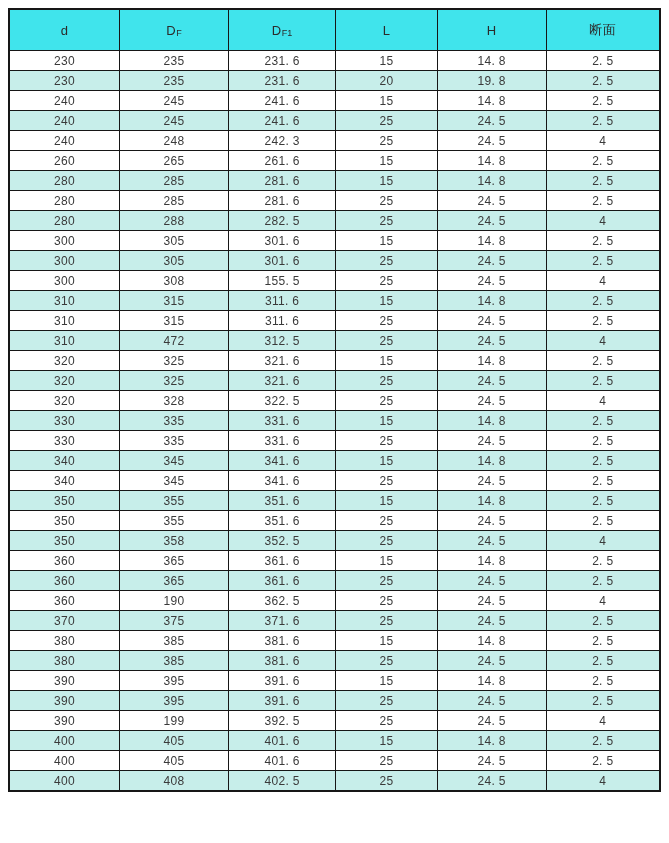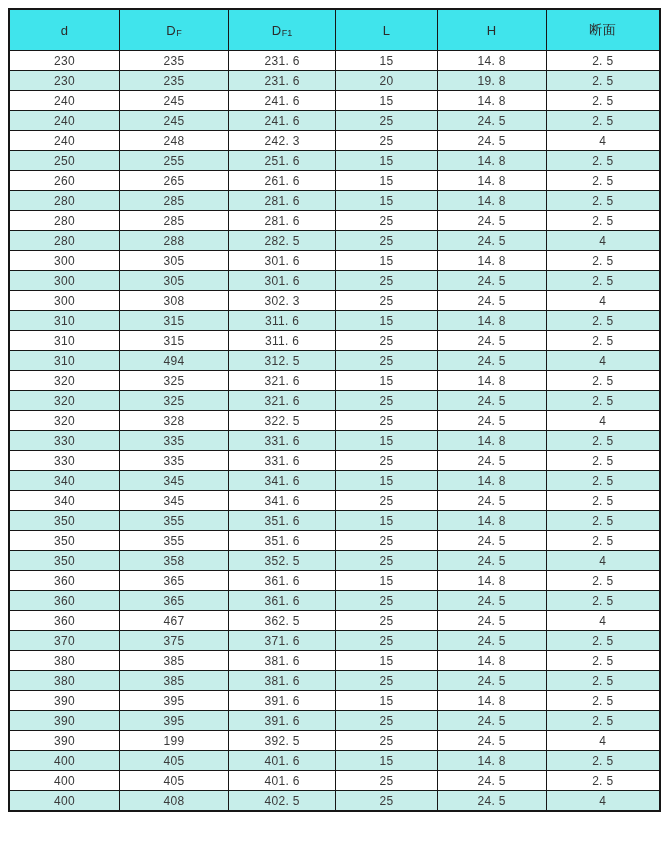--- a/index.html
+++ b/index.html
@@ -124,28 +124,20 @@
           <td>2. 5</td>
         </tr>
         <tr>
           <td>240</td>
           <td>248</td>
           <td>242. 3</td>
           <td>25</td>
           <td>24. 5</td>
           <td>4</td>
         </tr>
-        <tr class="alt">
-          <td>250</td>
-          <td>255</td>
-          <td>251. 6</td>
-          <td>15</td>
-          <td>14. 8</td>
-          <td>2. 5</td>
-        </tr>
         <tr>
           <td>260</td>
           <td>265</td>
           <td>261. 6</td>
           <td>15</td>
           <td>14. 8</td>
           <td>2. 5</td>
         </tr>
         <tr class="alt">
           <td>280</td>
@@ -183,21 +175,21 @@
           <td>300</td>
           <td>305</td>
           <td>301. 6</td>
           <td>25</td>
           <td>24. 5</td>
           <td>2. 5</td>
         </tr>
         <tr>
           <td>300</td>
           <td>308</td>
-          <td>302. 3</td>
+          <td>155. 5</td>
           <td>25</td>
           <td>24. 5</td>
           <td>4</td>
         </tr>
         <tr class="alt">
           <td>310</td>
           <td>315</td>
           <td>311. 6</td>
           <td>15</td>
           <td>14. 8</td>
@@ -206,21 +198,21 @@
         <tr>
           <td>310</td>
           <td>315</td>
           <td>311. 6</td>
           <td>25</td>
           <td>24. 5</td>
           <td>2. 5</td>
         </tr>
         <tr class="alt">
           <td>310</td>
-          <td>494</td>
+          <td>472</td>
           <td>312. 5</td>
           <td>25</td>
           <td>24. 5</td>
           <td>4</td>
         </tr>
         <tr>
           <td>320</td>
           <td>325</td>
           <td>321. 6</td>
           <td>15</td>
@@ -310,21 +302,21 @@
         <tr class="alt">
           <td>360</td>
           <td>365</td>
           <td>361. 6</td>
           <td>25</td>
           <td>24. 5</td>
           <td>2. 5</td>
         </tr>
         <tr>
           <td>360</td>
-          <td>467</td>
+          <td>190</td>
           <td>362. 5</td>
           <td>25</td>
           <td>24. 5</td>
           <td>4</td>
         </tr>
         <tr class="alt">
           <td>370</td>
           <td>375</td>
           <td>371. 6</td>
           <td>25</td>

